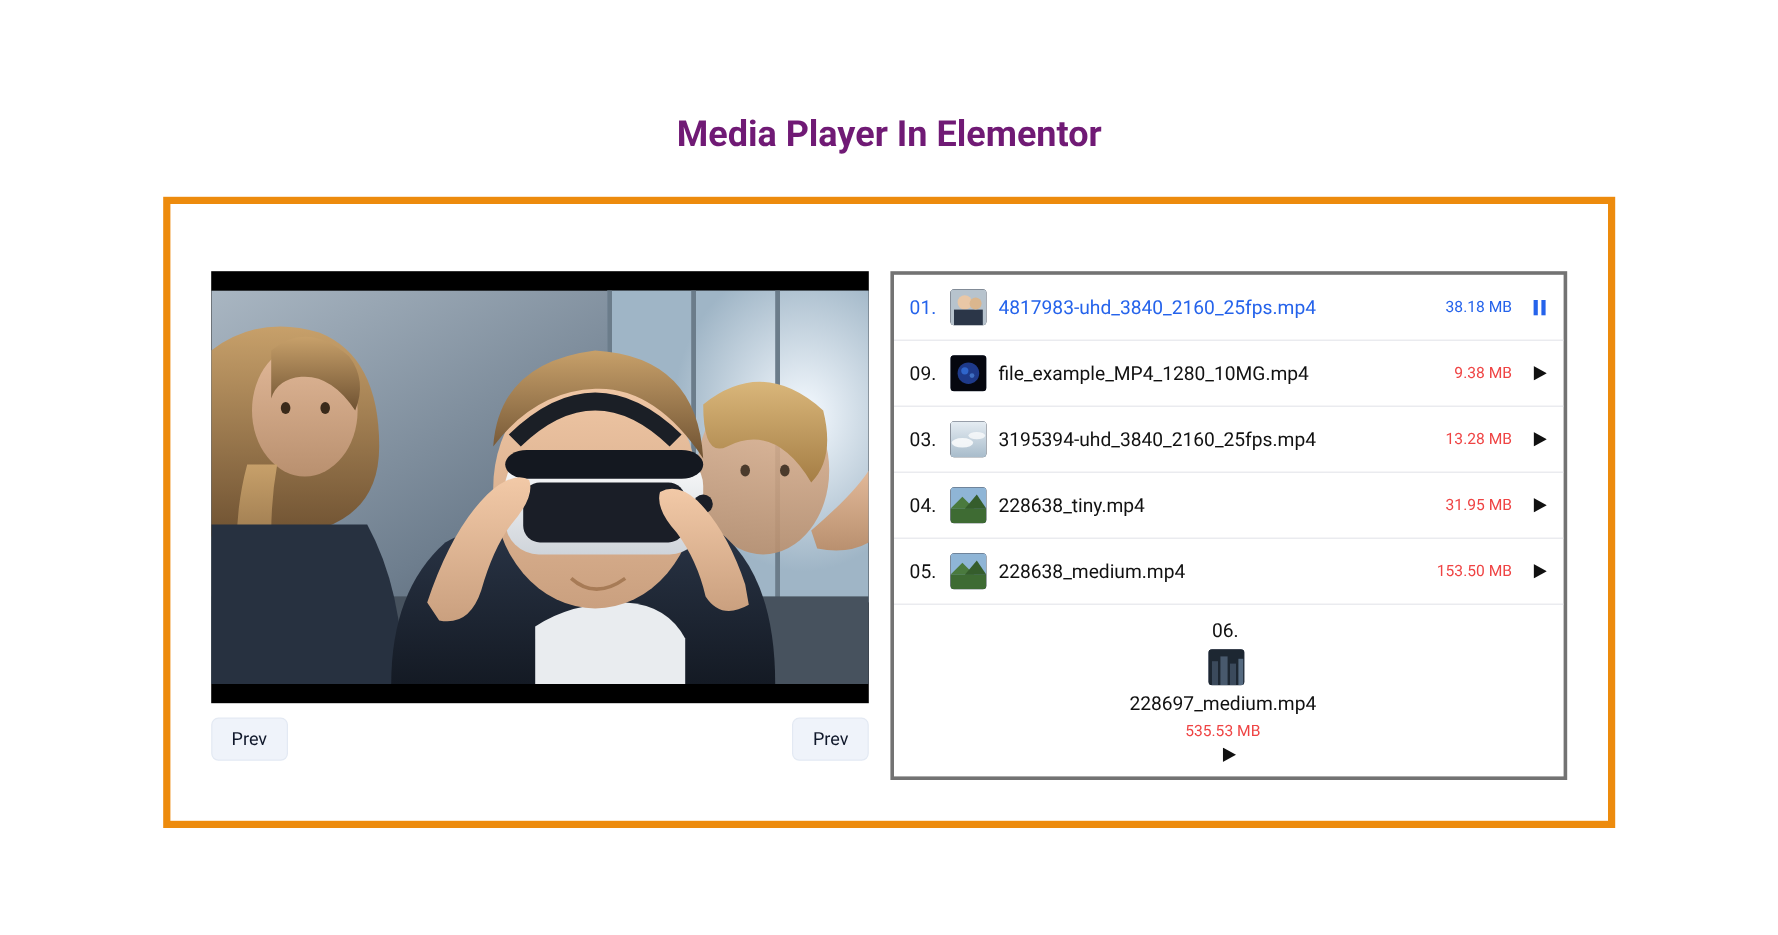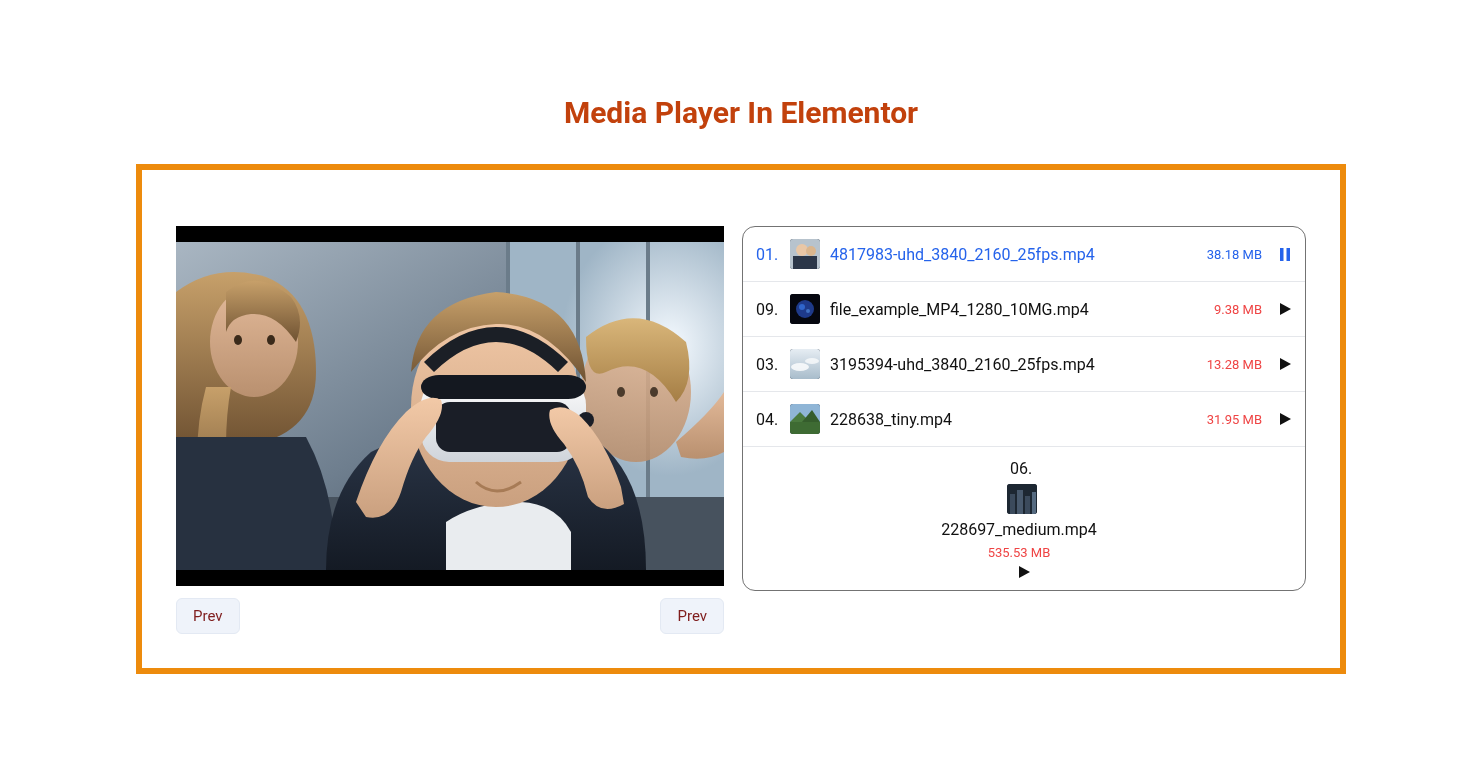--- a/index.html
+++ b/index.html
@@ -6,21 +6,21 @@
 body {
   font-family: -apple-system, BlinkMacSystemFont, "Segoe UI", Roboto, "Helvetica Neue", Arial, sans-serif;
   background: #fff;
   width: 1482px;
   padding-top: 95px;
 }
 .page-title {
   text-align: center;
   font-size: 30px;
   font-weight: 700;
-  color: #c2410c;
+  color: #701a75;
   margin-bottom: 34px;
 }
 .container {
   width: 1210px;
   margin: 0 auto;
   border: 6px solid #ed8b0d;
   padding: 56px 34px 34px 34px;
   background: #fff;
 }
 .layout {
@@ -43,31 +43,31 @@
   top: 16px; bottom: 16px; left: 0; right: 0;
 }
 .video-frame svg { width: 100%; height: 100%; display: block; }
 .nav-row {
   display: flex;
   justify-content: space-between;
   margin-top: 12px;
 }
 .nav-btn {
   background: #eff3fa;
-  color: #7f1d1d;
+  color: #0f172a;
   border: 1px solid #e3e9f3;
   border-radius: 6px;
   padding: 8px 16px;
   font-size: 15px;
   cursor: pointer;
   font-family: inherit;
 }
 .playlist {
-  border: 1px solid #737373;
-  border-radius: 13px;
+  border: 3px solid #737373;
+  border-radius: 0;
   overflow: hidden;
 }
 .playlist-item {
   display: flex;
   align-items: center;
   padding: 12px 13px;
   border-bottom: 1px solid #e5e7eb;
   cursor: pointer;
   min-height: 52px;
   gap: 6px;
@@ -282,20 +282,38 @@
             </div>
             <span class="item-name">228638_tiny.mp4</span>
             <span class="item-size">31.95 MB</span>
             <span class="item-action">
               <svg width="11" height="12" viewBox="0 0 11 12">
                 <polygon points="0,0 11,6 0,12" fill="currentColor"></polygon>
               </svg>
             </span>
           </div>
           <div class="playlist-item">
+            <span class="item-index">05.</span>
+            <div class="item-thumb">
+              <svg viewBox="0 0 30 30">
+                <rect width="30" height="18" fill="#8fb5d6"></rect>
+                <rect y="18" width="30" height="12" fill="#3e6b33"></rect>
+                <polygon points="0,18 10,8 20,18" fill="#4a7a3e"></polygon>
+                <polygon points="12,18 22,6 30,18" fill="#355d2c"></polygon>
+              </svg>
+            </div>
+            <span class="item-name">228638_medium.mp4</span>
+            <span class="item-size">153.50 MB</span>
+            <span class="item-action">
+              <svg width="11" height="12" viewBox="0 0 11 12">
+                <polygon points="0,0 11,6 0,12" fill="currentColor"></polygon>
+              </svg>
+            </span>
+          </div>
+          <div class="playlist-item">
             <span class="item-index">06.</span>
             <div class="item-thumb">
               <svg viewBox="0 0 30 30">
                 <rect width="30" height="30" fill="#1d2732"></rect>
                 <rect x="3" y="10" width="5" height="20" fill="#3b4a5c"></rect>
                 <rect x="10" y="6" width="6" height="24" fill="#48596d"></rect>
                 <rect x="18" y="12" width="5" height="18" fill="#3b4a5c"></rect>
                 <rect x="25" y="8" width="4" height="22" fill="#556a80"></rect>
               </svg>
             </div>

